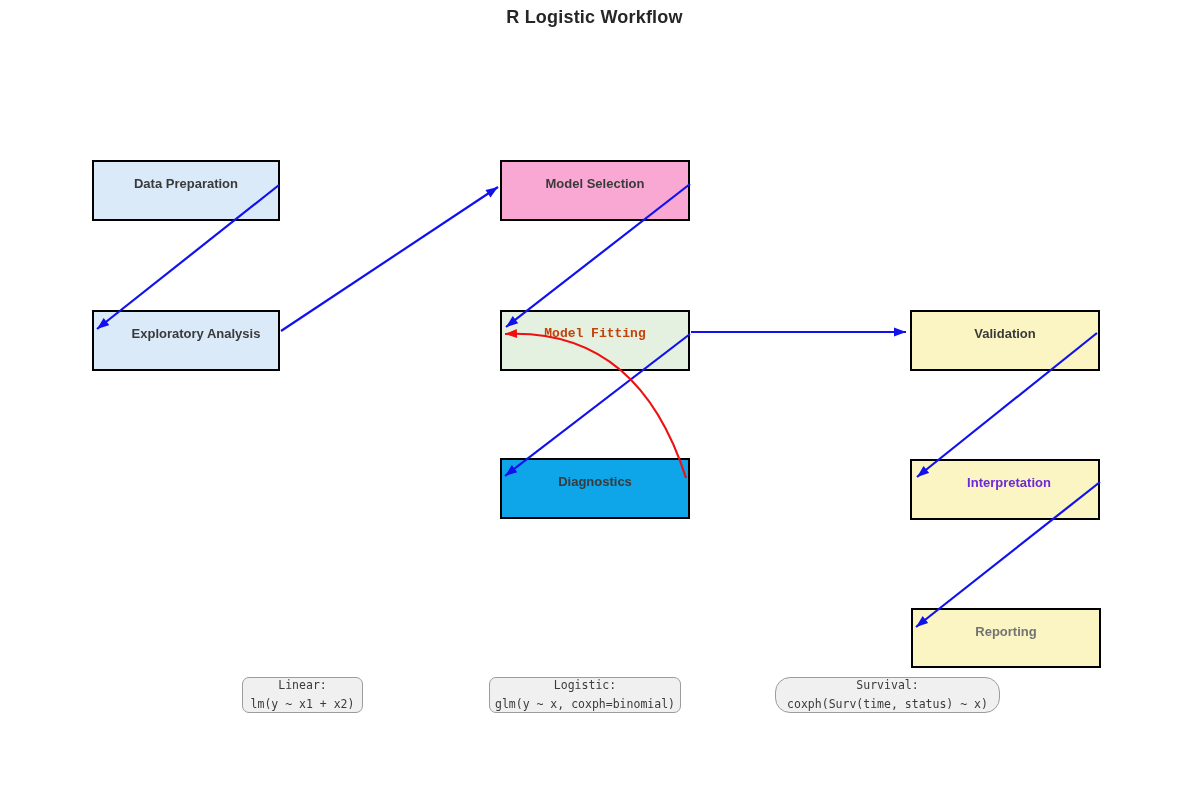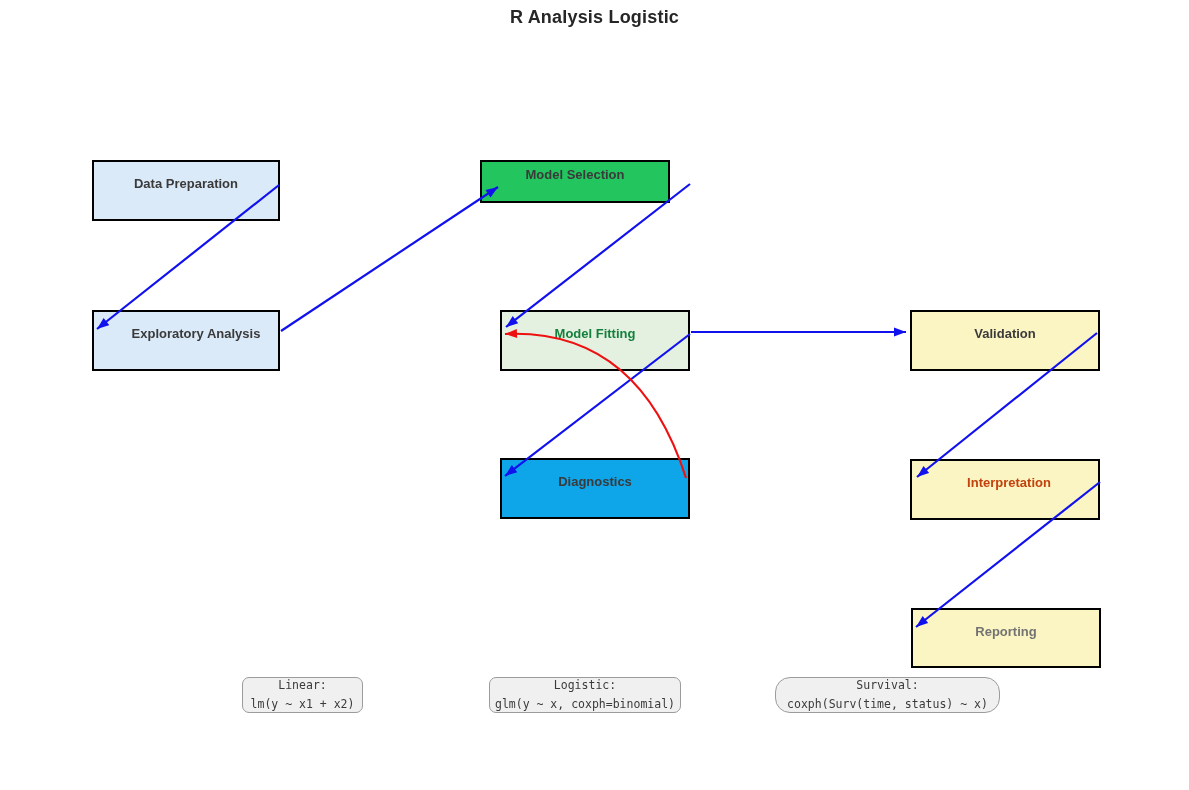--- a/index.html
+++ b/index.html
@@ -27,43 +27,43 @@
     border:1.5px solid #9c9c9c;border-radius:7px;
     display:flex;flex-direction:column;align-items:center;justify-content:space-between;
     font-family:"DejaVu Sans Mono","Liberation Mono",monospace;
     font-size:11.5px;line-height:15px;white-space:nowrap;text-align:center;
   }
 </style>
 </head>
 <body>
 
 <div class="canvas">
-  <div class="title" style="color: rgb(38, 38, 38);">R Analysis Logistic</div>
+  <div class="title" style="color: rgb(38, 38, 38);">R Logistic Workflow</div>
 
   <div id="node-layer">
       <div class="node" style="left: 92px; top: 160px; width: 188px; height: 61px; background: rgb(219, 234, 248); border-color: rgb(0, 0, 0);">
         <span class="node-label" style="color: rgb(58, 58, 58);">Data Preparation</span>
       </div>
       <div class="node" style="left: 92px; top: 310px; width: 188px; height: 61px; background: rgb(219, 234, 248); border-color: rgb(0, 0, 0);">
         <span class="node-label" style="color: rgb(58, 58, 58); margin-left: 20px;">Exploratory Analysis</span>
       </div>
-      <div class="node" style="left: 480px; top: 160px; width: 190px; height: 43px; background: #22c55e; border-color: rgb(0, 0, 0);">
+      <div class="node" style="left: 500px; top: 160px; width: 190px; height: 61px; background: #f9a8d4; border-color: rgb(0, 0, 0);">
         <span class="node-label" style="color: rgb(58, 58, 58);">Model Selection</span>
       </div>
       <div class="node" style="left: 500px; top: 310px; width: 190px; height: 61px; background: rgb(228, 241, 224); border-color: rgb(0, 0, 0);">
-        <span class="node-label" style="color: #15803d;">Model Fitting</span>
+        <span class="node-label" style="color: #c2410c; font-family: Liberation Mono, monospace;">Model Fitting</span>
       </div>
       <div class="node" style="left: 500px; top: 458px; width: 190px; height: 61px; background: #0ea5e9; border-color: rgb(0, 0, 0);">
         <span class="node-label" style="color: rgb(58, 58, 58);">Diagnostics</span>
       </div>
       <div class="node" style="left: 910px; top: 310px; width: 190px; height: 61px; background: rgb(251, 245, 195); border-color: rgb(0, 0, 0);">
         <span class="node-label" style="color: rgb(58, 58, 58);">Validation</span>
       </div>
       <div class="node" style="left: 910px; top: 459px; width: 190px; height: 61px; background: rgb(251, 245, 195); border-color: rgb(0, 0, 0);">
-        <span class="node-label" style="color: #c2410c; padding-left: 8px;">Interpretation</span>
+        <span class="node-label" style="color: #6d28d9; padding-left: 8px;">Interpretation</span>
       </div>
       <div class="node" style="left: 911px; top: 608px; width: 190px; height: 60px; background: rgb(251, 245, 195); border-color: rgb(0, 0, 0);">
         <span class="node-label" style="color: #737373;">Reporting</span>
       </div>
     </div>
   <div id="note-layer">
       <div class="note" style="left: 242px; top: 677px; width: 121px; height: 36px; background: rgb(240, 240, 240); border-color: rgb(156, 156, 156); color: rgb(58, 58, 58);">
         <div>Linear:</div>
         <div>lm(y ~ x1 + x2)</div>
       </div>

